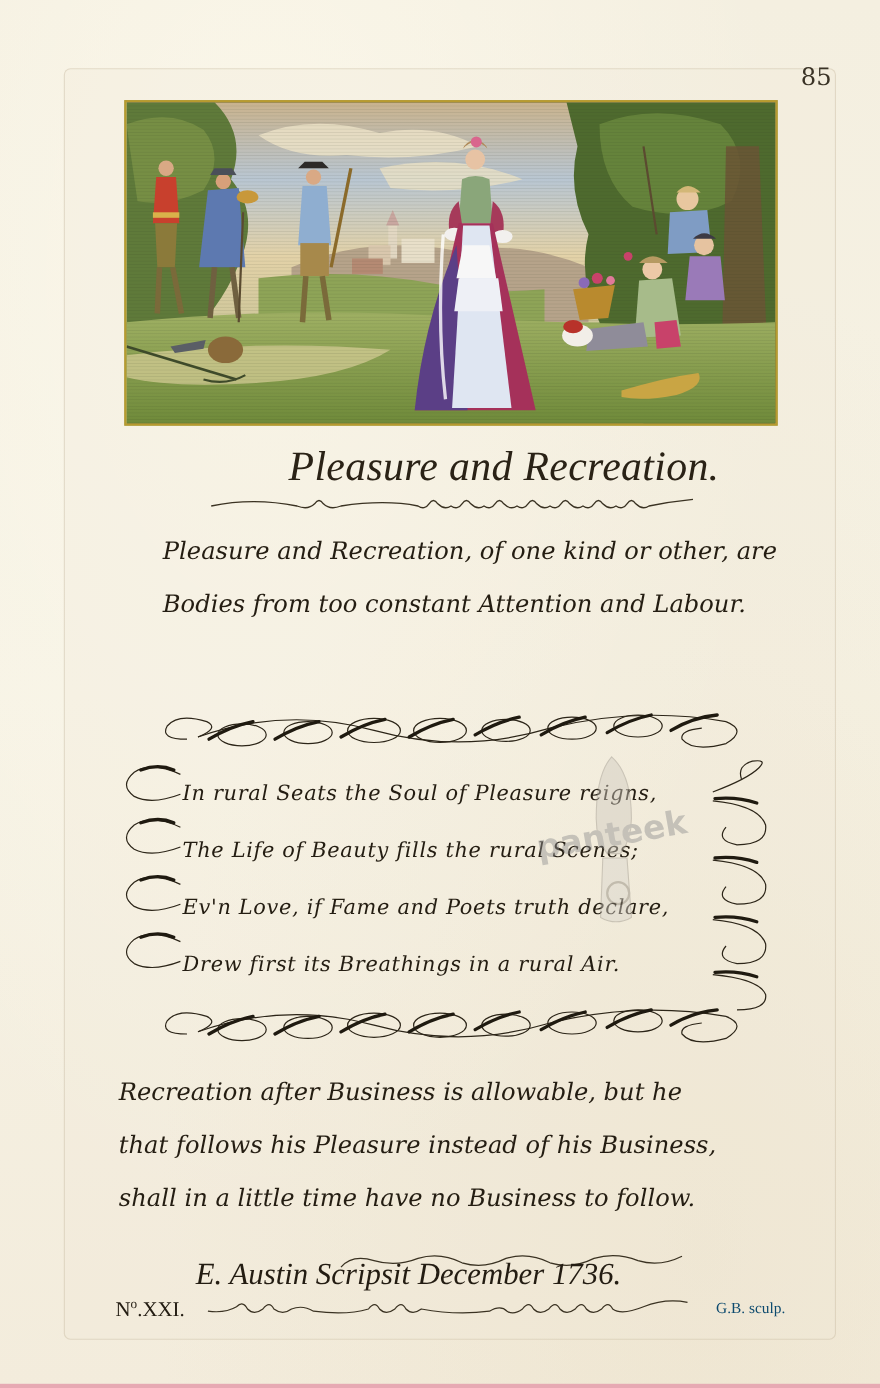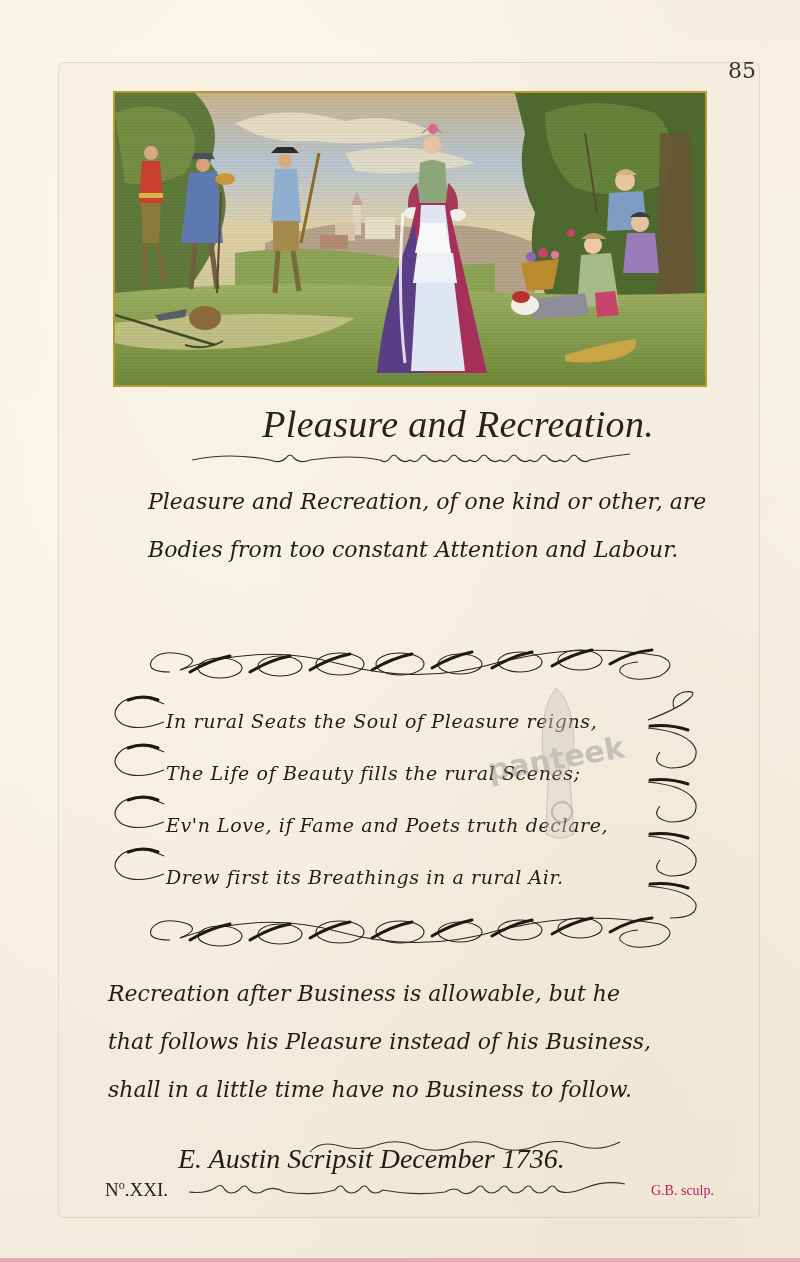--- a/index.html
+++ b/index.html
@@ -66,21 +66,21 @@
     font-family: "Liberation Serif", serif; font-style: italic;
     font-size: 28px; color: #231c12; white-space: nowrap;
   }
   .plate-no {
     position: absolute; left: 105px; top: 1178px;
     font-family: "Liberation Serif", serif; font-size: 19px; color: #231c12;
   }
   .plate-no sup { font-size: 12px; }
   .engraver {
     position: absolute; left: 651px; top: 1183px;
-    font-family: "Liberation Serif", serif; font-size: 14px; color: #be185d;
+    font-family: "Liberation Serif", serif; font-size: 14px; color: #0c4a6e;
   }
   .watermark {
     position: absolute; left: 478px; top: 684px; width: 170px; height: 160px;
     opacity: 0.45; pointer-events: none;
   }
 </style>
 </head>
 <body>
 
 <div class="paper"></div>

